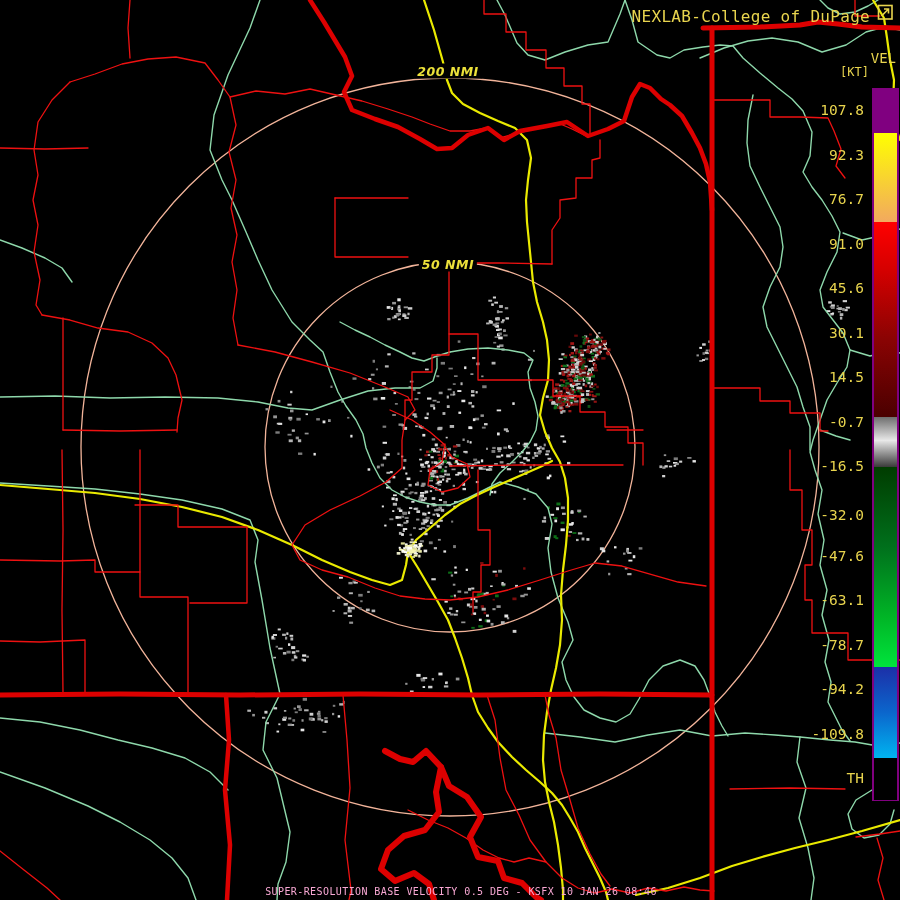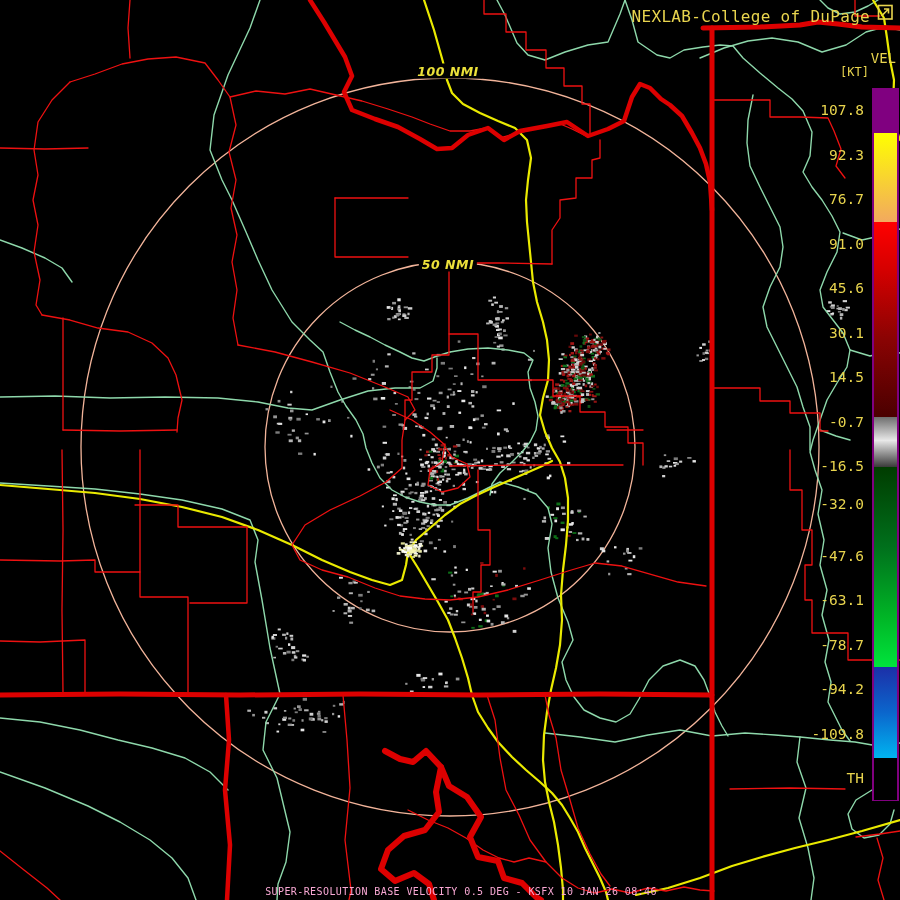--- a/index.html
+++ b/index.html
@@ -1343,31 +1343,31 @@
   <div class="brand">NEXLAB-College of DuPage</div>
   <svg class="brand-icon" viewBox="0 0 17 17">
     <rect x="1.5" y="1.5" width="13.5" height="13.5" fill="none" stroke="#e8d44e" stroke-width="1.6"></rect>
     <path d="M4.5,12 L11.5,5 M7,5 L11.5,5 L11.5,9.5" fill="none" stroke="#e8d44e" stroke-width="1.6"></path>
   </svg>
 
   <div class="vel-title">VEL</div>
   <div class="kt-units">[KT]</div>
 
   <div class="product-title">SUPER-RESOLUTION BASE VELOCITY 0.5 DEG - KSFX 10 JAN 26 08:46</div>
-<div class="ring-label" style="left: 448px; top: 71px;">100 NMI</div>
+<div class="ring-label" style="left: 448px; top: 71px;">200 NMI</div>
     <div class="ring-label" style="left: 448px; top: 264px;">50 NMI</div>
     <div class="cb-tick" style="top: 102px;">107.8</div>
     <div class="cb-tick" style="top: 146.55px;">92.3</div>
     <div class="cb-tick" style="top: 191.1px;">76.7</div>
     <div class="cb-tick" style="top: 235.65px;">91.0</div>
     <div class="cb-tick" style="top: 280.2px;">45.6</div>
     <div class="cb-tick" style="top: 324.75px;">30.1</div>
     <div class="cb-tick" style="top: 369.3px; margin-left: 33px;">14.5</div>
     <div class="cb-tick" style="top: 413.85px;">-0.7</div>
     <div class="cb-tick" style="top: 458.4px;">-16.5</div>
-    <div class="cb-tick" style="top: 496px; padding-left: 6px;">-32.0</div>
+    <div class="cb-tick" style="top: 507px; padding-left: 6px;">-32.0</div>
     <div class="cb-tick" style="top: 547.5px;">-47.6</div>
     <div class="cb-tick" style="top: 592.05px;">-63.1</div>
     <div class="cb-tick" style="top: 636.6px;">-78.7</div>
     <div class="cb-tick" style="top: 681.15px;">-94.2</div>
     <div class="cb-tick" style="top: 725.7px;">-109.8</div>
     <div class="cb-tick" style="top: 770.25px;">TH</div>
   </div>
 
 </body></html>

